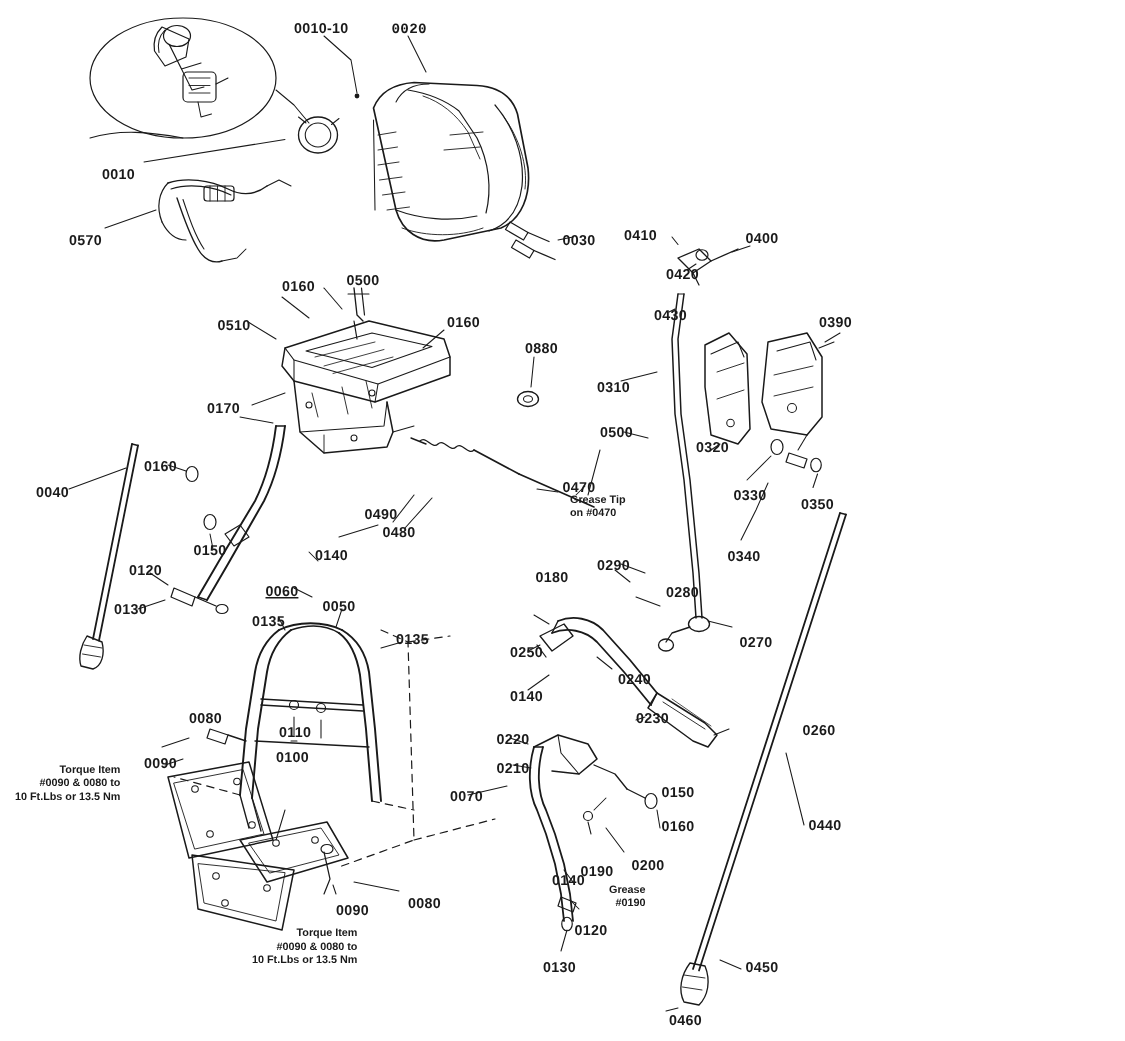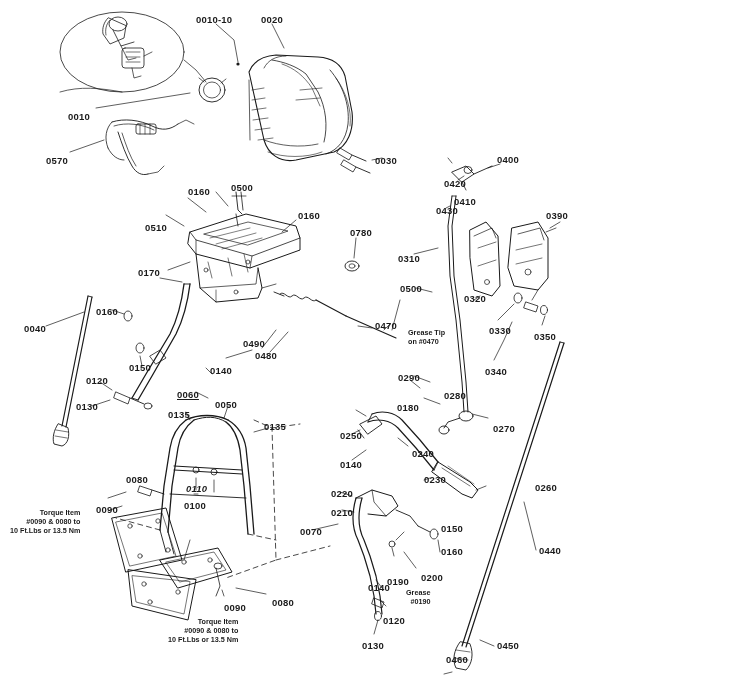--- a/index.html
+++ b/index.html
@@ -35,21 +35,20 @@
     font-family: "Liberation Sans", sans-serif;
     font-size: 7.2px;
     font-weight: bold;
     color: #1a1a1a;
     white-space: pre;
     line-height: 9px;
     text-align: right;
   }
   .note.left {
     text-align: left;
-    margin-left: 28px;
   }
   #watermark {
     position: absolute;
     left: 0;
     top: 322px;
     width: 750px;
     text-align: center;
     font-family: "Liberation Sans", sans-serif;
     font-size: 27px;
     font-weight: bold;
@@ -349,34 +348,34 @@
       <path d="M372 328 L358 326" stroke-width="0.7"></path>
 
       <path d="M416 288 L432 292" stroke-width="0.7"></path>
 
       <path d="M414 376 L430 382" stroke-width="0.7"></path>
     </g>
   </svg>
 
 
 <div class="lbl" style="left: 196px; top: 14px;">0010-10</div>
-    <div class="lbl" style="left: 261px; top: 14px;">0020</div>
+    <div class="lbl" style="left: 261px; top: 14px; font-family: Liberation Mono, monospace;">0020</div>
     <div class="lbl" style="left: 68px; top: 111px;">0010</div>
     <div class="lbl" style="left: 46px; top: 155px;">0570</div>
     <div class="lbl" style="left: 375px; top: 155px;">0030</div>
-    <div class="lbl" style="left: 454px; top: 152px; margin-top: 44px;">0410</div>
+    <div class="lbl" style="left: 416px; top: 152px;">0410</div>
     <div class="lbl" style="left: 497px; top: 154px;">0400</div>
     <div class="lbl" style="left: 444px; top: 178px;">0420</div>
     <div class="lbl" style="left: 188px; top: 186px;">0160</div>
     <div class="lbl" style="left: 231px; top: 182px;">0500</div>
     <div class="lbl" style="left: 436px; top: 205px;">0430</div>
     <div class="lbl" style="left: 546px; top: 210px;">0390</div>
-    <div class="lbl" style="left: 145px; top: 222px;">0510</div>
+    <div class="lbl" style="left: 145px; top: 212px;">0510</div>
     <div class="lbl" style="left: 298px; top: 210px;">0160</div>
-    <div class="lbl" style="left: 350px; top: 227px;">0780</div>
+    <div class="lbl" style="left: 350px; top: 227px;">0880</div>
     <div class="lbl" style="left: 398px; top: 253px;">0310</div>
     <div class="lbl" style="left: 138px; top: 267px;">0170</div>
     <div class="lbl" style="left: 400px; top: 283px;">0500</div>
     <div class="lbl" style="left: 464px; top: 293px;">0320</div>
     <div class="lbl" style="left: 96px; top: 306px;">0160</div>
     <div class="lbl" style="left: 489px; top: 325px;">0330</div>
     <div class="lbl" style="left: 534px; top: 331px;">0350</div>
     <div class="lbl" style="left: 24px; top: 323px;">0040</div>
     <div class="lbl" style="left: 375px; top: 320px;">0470</div>
     <div class="lbl" style="left: 129px; top: 362px;">0150</div>
@@ -384,47 +383,47 @@
     <div class="lbl" style="left: 255px; top: 350px;">0480</div>
     <div class="lbl" style="left: 485px; top: 366px;">0340</div>
     <div class="lbl" style="left: 210px; top: 365px;">0140</div>
     <div class="lbl" style="left: 86px; top: 375px;">0120</div>
     <div class="lbl" style="left: 177px; top: 389px; text-decoration: underline;">0060</div>
     <div class="lbl" style="left: 398px; top: 372px;">0290</div>
     <div class="lbl" style="left: 412px; top: 390px; margin-left: 32px;">0280</div>
     <div class="lbl" style="left: 76px; top: 401px;">0130</div>
     <div class="lbl" style="left: 168px; top: 409px;">0135</div>
     <div class="lbl" style="left: 215px; top: 399px;">0050</div>
-    <div class="lbl" style="left: 357px; top: 402px; margin-left: 40px;">0180</div>
+    <div class="lbl" style="left: 357px; top: 380px;">0180</div>
     <div class="lbl" style="left: 264px; top: 421px;">0135</div>
     <div class="lbl" style="left: 493px; top: 423px;">0270</div>
     <div class="lbl" style="left: 340px; top: 430px;">0250</div>
     <div class="lbl" style="left: 412px; top: 448px;">0240</div>
     <div class="lbl" style="left: 340px; top: 459px;">0140</div>
     <div class="lbl" style="left: 126px; top: 474px;">0080</div>
     <div class="lbl" style="left: 424px; top: 474px;">0230</div>
-    <div class="lbl" style="left: 186px; top: 483px; font-style: italic;">0110</div>
+    <div class="lbl" style="left: 186px; top: 483px;">0110</div>
     <div class="lbl" style="left: 331px; top: 488px;">0220</div>
     <div class="lbl" style="left: 491px; top: 482px; margin-left: 44px;">0260</div>
     <div class="lbl" style="left: 96px; top: 504px;">0090</div>
     <div class="lbl" style="left: 184px; top: 500px;">0100</div>
     <div class="lbl" style="left: 331px; top: 507px;">0210</div>
     <div class="lbl" style="left: 441px; top: 523px;">0150</div>
     <div class="lbl" style="left: 300px; top: 526px; text-align: center;">0070</div>
     <div class="lbl" style="left: 441px; top: 546px;">0160</div>
     <div class="lbl" style="left: 539px; top: 545px;">0440</div>
     <div class="lbl" style="left: 387px; top: 576px;">0190</div>
     <div class="lbl" style="left: 421px; top: 572px;">0200</div>
     <div class="lbl" style="left: 224px; top: 602px;">0090</div>
     <div class="lbl" style="left: 272px; top: 597px;">0080</div>
     <div class="lbl" style="left: 368px; top: 582px;">0140</div>
     <div class="lbl" style="left: 383px; top: 615px;">0120</div>
     <div class="lbl" style="left: 362px; top: 640px;">0130</div>
     <div class="lbl" style="left: 497px; top: 640px;">0450</div>
-    <div class="lbl" style="left: 446px; top: 654px;">0460</div>
+    <div class="lbl" style="left: 446px; top: 675px;">0460</div>
     <div class="note left" style="left: 380px; top: 328px;">Grease Tip
 on #0470</div>
     <div class="note" style="left: 10px; top: 508px;">Torque Item
 #0090 &amp; 0080 to
 10 Ft.Lbs or 13.5 Nm</div>
     <div class="note" style="left: 168px; top: 617px;">Torque Item
 #0090 &amp; 0080 to
 10 Ft.Lbs or 13.5 Nm</div>
     <div class="note" style="left: 406px; top: 588px;">Grease
 #0190</div>

